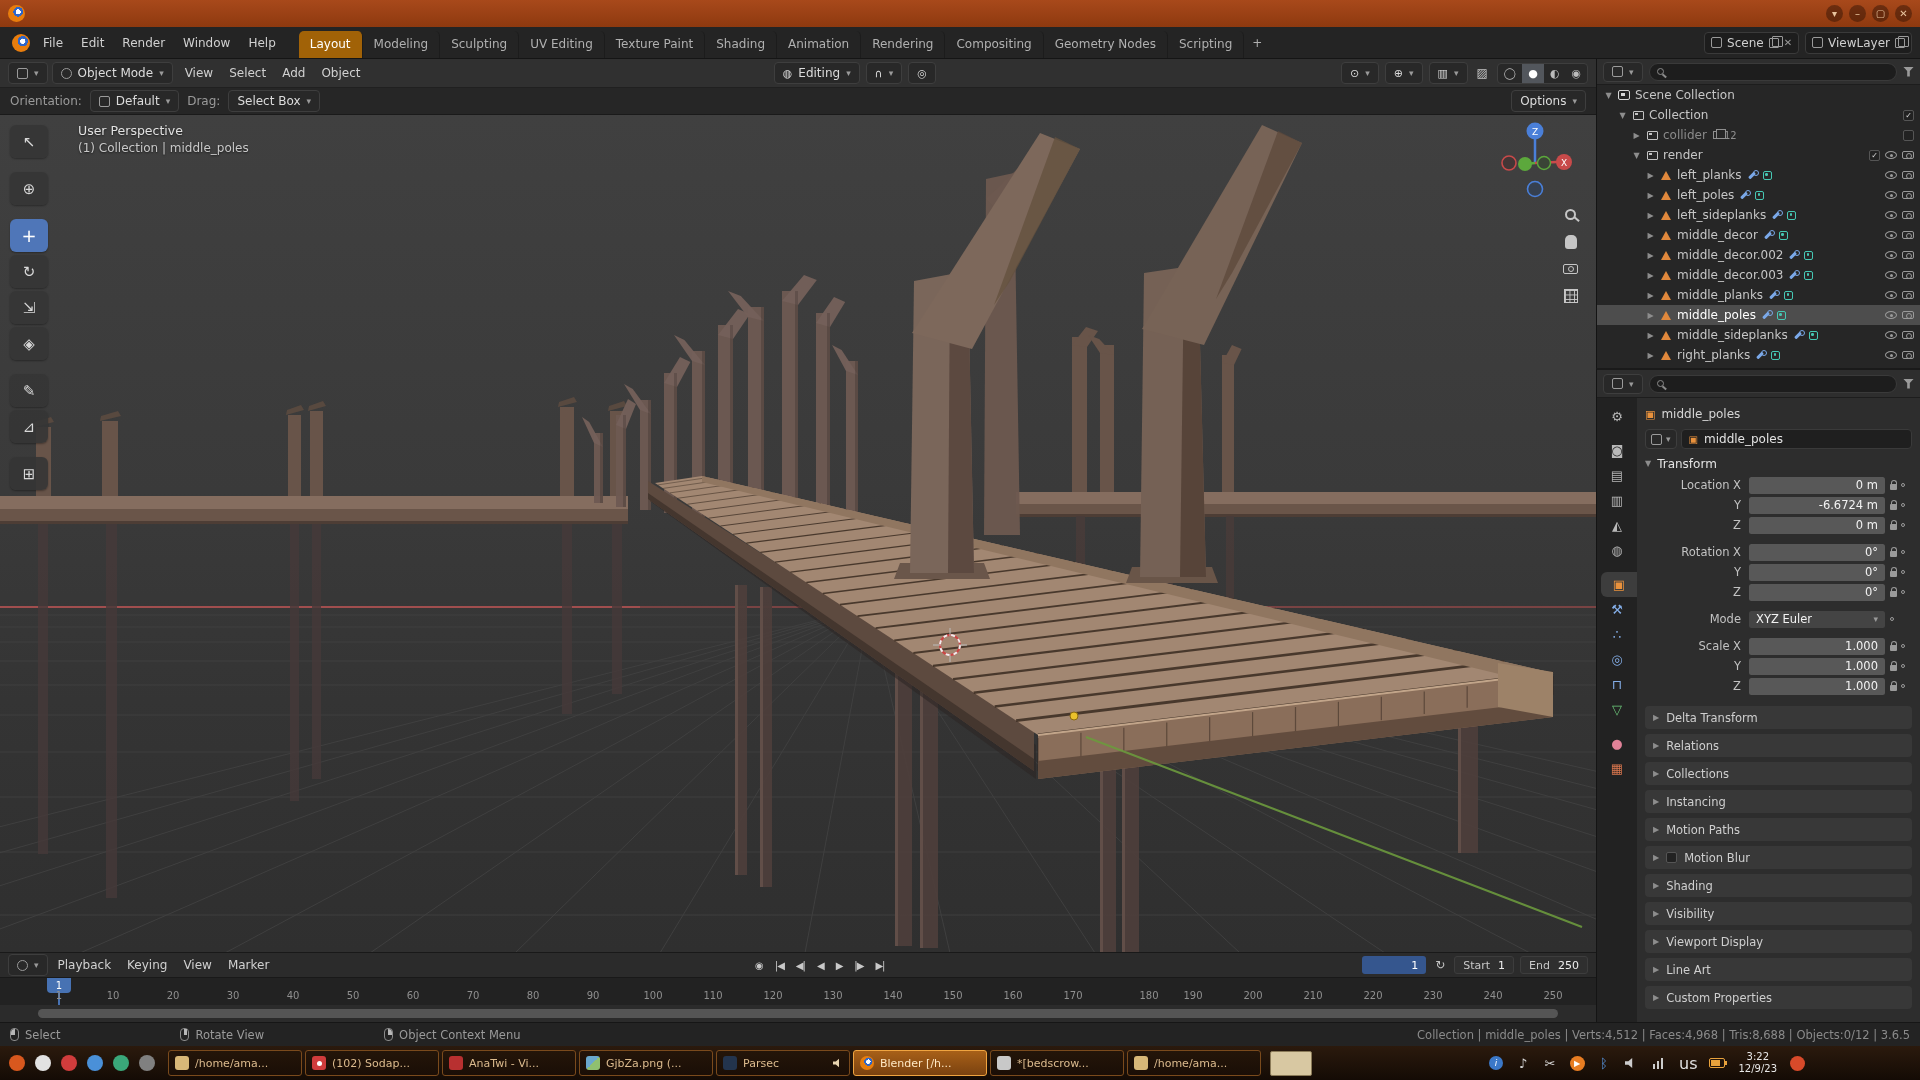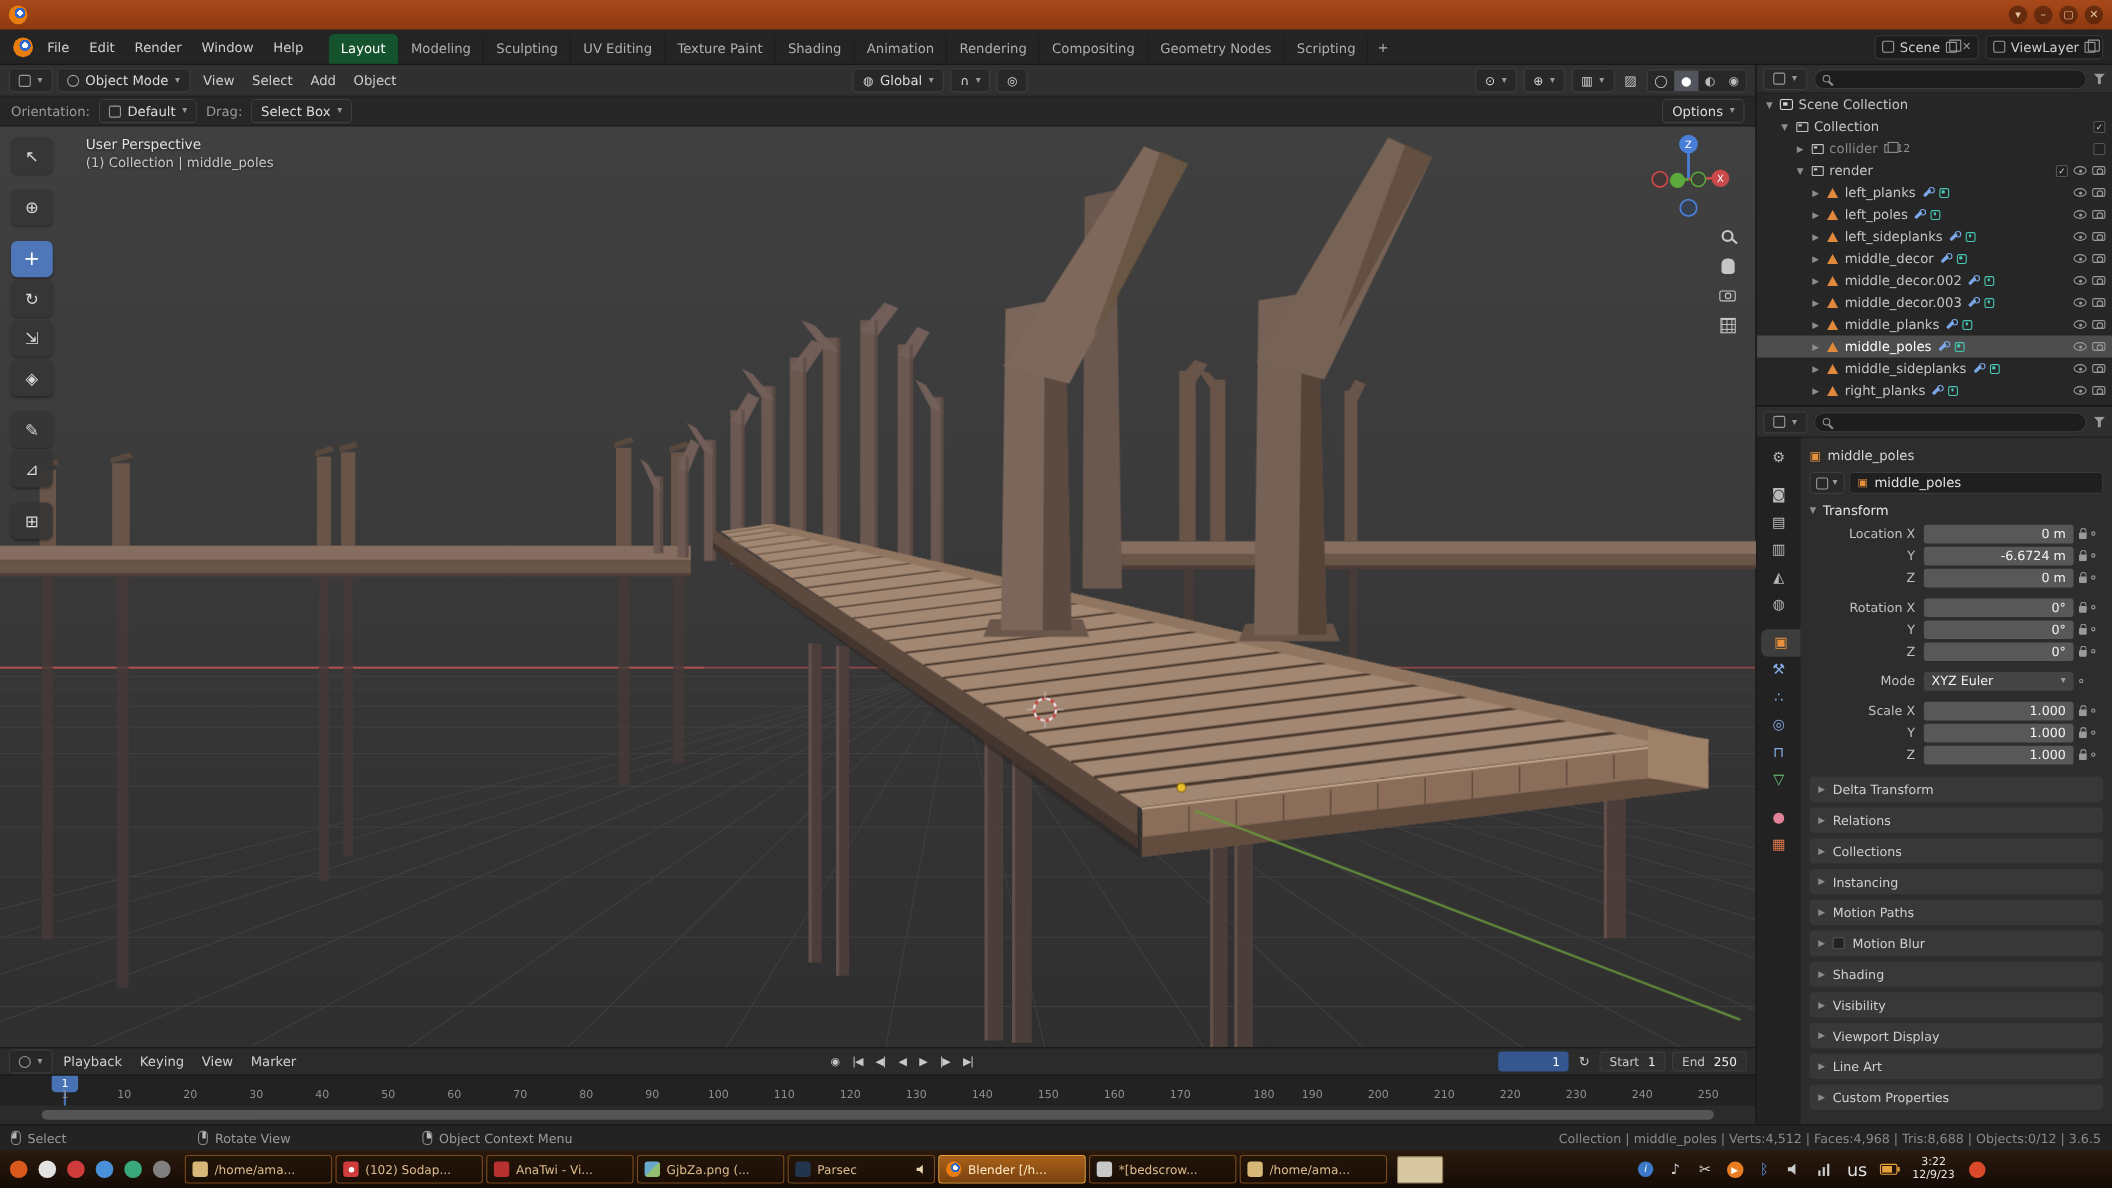--- a/index.html
+++ b/index.html
@@ -12,21 +12,21 @@
 .titlebar .title{position:absolute;left:0;right:0;text-align:center;color:#f3dcc4;font-size:12.5px;}
 .tb-right{margin-left:auto;display:flex;gap:6px;z-index:2;}
 .tb-btn{width:17px;height:17px;border-radius:50%;background:rgba(40,15,5,.45);color:#e8c49e;font-size:10px;display:flex;align-items:center;justify-content:center;}
 .blogo{width:17px;height:17px;border-radius:50%;background:radial-gradient(circle at 60% 40%,#ffffff 0 17%,#2f66c8 18% 33%,#e87d0d 34% 100%);flex:none;}
 
 
 .topbar{position:absolute;left:0;top:27px;width:1920px;height:32px;background:#242424;border-bottom:1px solid #151515;display:flex;align-items:center;padding:0 8px;}
 .menu-item{padding:5px 9px;color:#d0d0d0;border-radius:4px;}
 .ws-tabs{display:flex;margin-left:14px;align-self:flex-end;}
 .ws-tab{padding:6px 11px 7px;color:#b0b0b0;border-radius:5px 5px 0 0;border-right:1px solid #1c1c1c;font-size:12px;white-space:nowrap;}
-.ws-tab.active{background:#14532d;color:#ffffff;}
+.ws-tab.active{background:#a16207;color:#ffffff;}
 .ws-add{padding:6px 8px;color:#b0b0b0;}
 .top-right{margin-left:auto;display:flex;gap:6px;align-items:center;}
 .databox{display:flex;align-items:center;gap:5px;background:#1d1d1d;border:1px solid #3a3a3a;border-radius:4px;height:22px;padding:0 6px;color:#cfcfcf;}
 .sq-ico{width:11px;height:11px;border:1px solid #9a9a9a;border-radius:2px;display:inline-block;}
 .x-ico{color:#9a9a9a;font-size:10px;}
 .copy-ico{width:10px;height:10px;border:1px solid #9a9a9a;border-radius:1px;position:relative;}
 .copy-ico::after{content:"";position:absolute;left:2px;top:-3px;width:9px;height:9px;border:1px solid #9a9a9a;border-radius:1px;}
 
 
 .vph{position:absolute;left:0;top:59px;width:1596px;height:29px;background:#303030;border-bottom:1px solid #202020;display:flex;align-items:center;padding:0 8px;gap:4px;}
@@ -252,21 +252,21 @@
       </span>
     <span id="vph-menus" style="display:flex;">
         <span class="hdr-menu">View</span>
         <span class="hdr-menu">Select</span>
         <span class="hdr-menu">Add</span>
         <span class="hdr-menu">Object</span>
       </span>
     <span class="vph-center">
       <span class="dd">
           <span style="font-size:11px;">◍</span>
-          <span>Global</span>
+          <span>Editing</span>
           <span class="caret">▾</span>
         </span>
       <span class="dd">
           <span style="font-size:11px;">∩</span>
           <span class="caret">▾</span>
         </span>
       <span class="dd">
           <span style="font-size:11px;">◎</span>
         </span>
     </span>

